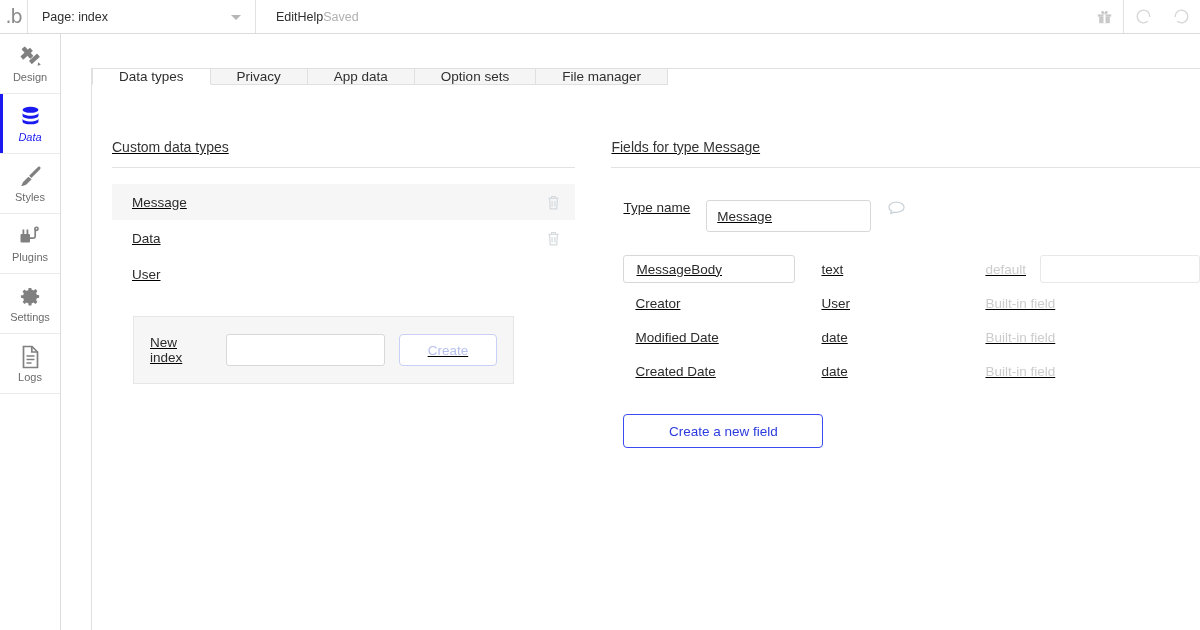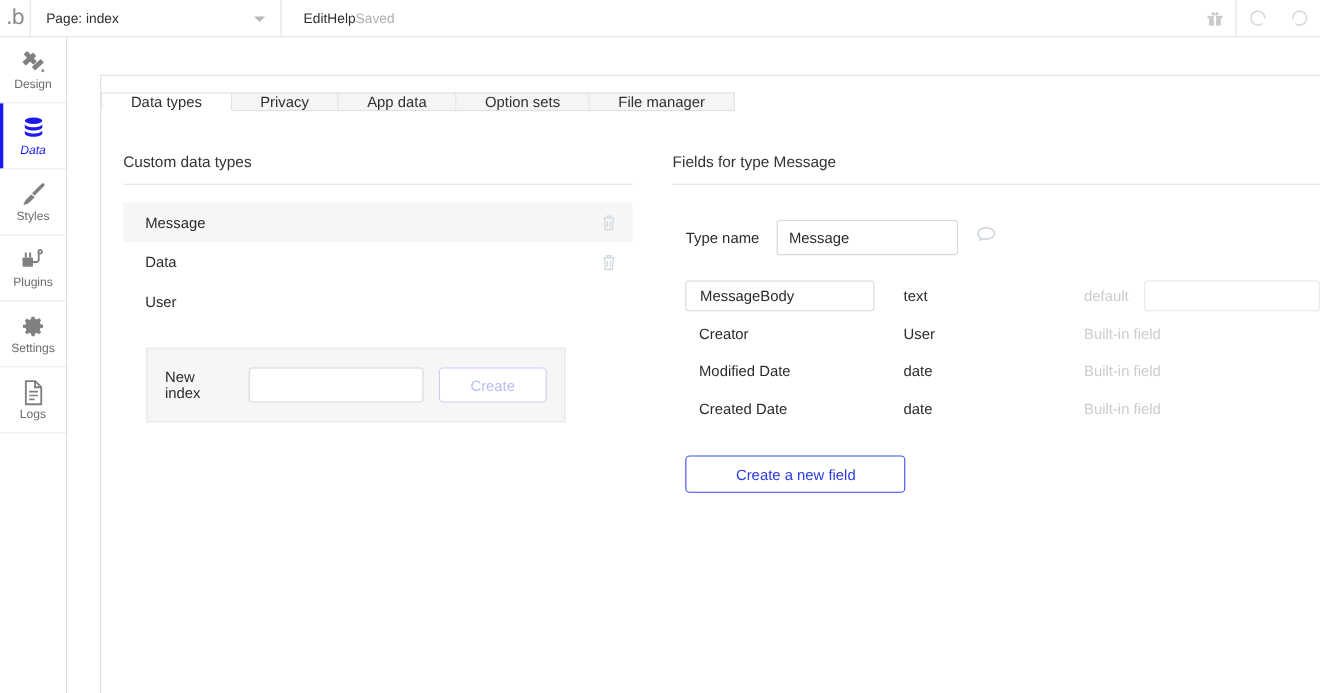--- a/index.html
+++ b/index.html
@@ -86,21 +86,21 @@
   #panel-frame {
     position: absolute; left: 30px; top: 34px; right: 0; bottom: 0;
     border-left: 1px solid #e0e0e0;
     border-top: 1px solid #e0e0e0;
     background: #ffffff;
   }
 
   
   #tabs {
     position: absolute; left: 31px; top: 34px; height: 49px;
-    display: flex; align-items: center;
+    display: flex; align-items: flex-start;
     z-index: 5;
   }
   .tab {
     display: flex; align-items: center; justify-content: center;
     padding: 0 26px;
     font-size: 13.5px; color: #2f2f2f;
     background: #f5f5f5;
     border-right: 1px solid #e0e0e0;
     border-top: 1px solid #e0e0e0;
     border-bottom: 1px solid #e0e0e0;
@@ -110,20 +110,21 @@
   .tab:first-child { border-left: 1px solid #e0e0e0; }
   .tab.active {
     background: #ffffff;
     border-bottom: 1px solid #ffffff;
   }
 
   
   #cols {
     position: absolute; left: 31px; top: 83px; right: 0; bottom: 0;
     display: flex;
+    text-decoration: underline;
   }
   .col { padding-top: 22px; }
   #col-left  { width: 549px; padding-left: 20px; padding-right: 18px; }
   #col-right { flex: 1; padding-left: 18px; }
 
   .col-title {
     font-size: 14px; color: #333333;
     padding-bottom: 12px;
   }
   .col-rule { height: 1px; background: #e3e3e3; }
@@ -164,21 +165,21 @@
     border: 1px solid #c9cff5; border-radius: 4px;
     background: #ffffff;
     color: #b8c0ee; font-size: 13.5px;
     font-family: "Liberation Sans", sans-serif;
     cursor: default;
   }
 
   
   #type-name-row {
     margin-top: 32px; margin-left: 12px;
-    display: flex; align-items: center; gap: 16px;
+    display: flex; align-items: flex-start; gap: 16px;
   }
   #type-name-row .tn-label { font-size: 13.5px; color: #2b2b2b; }
   #type-name-input { width: 165px; }
 
   #field-list { margin-top: 20px; }
   .field-row {
     height: 34px; display: flex; align-items: center;
     padding-left: 12px;
   }
   .field-row .f-name {

